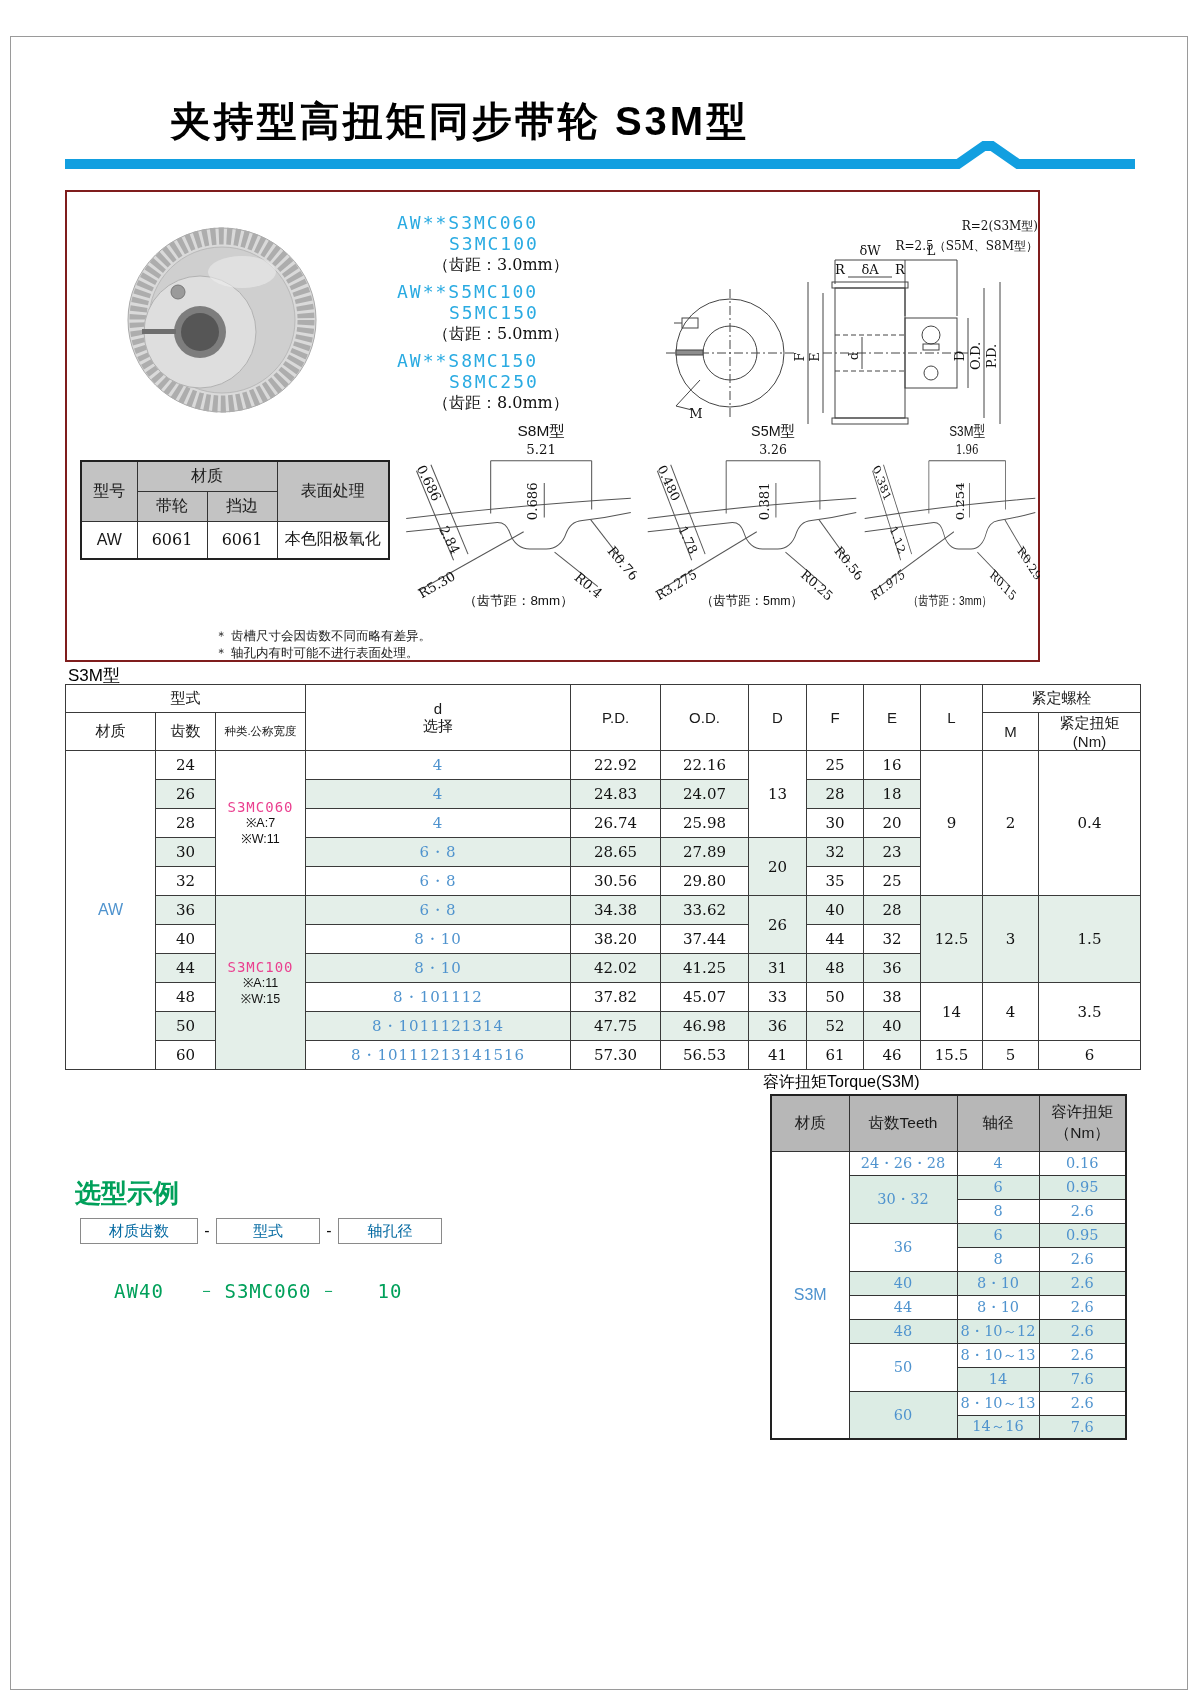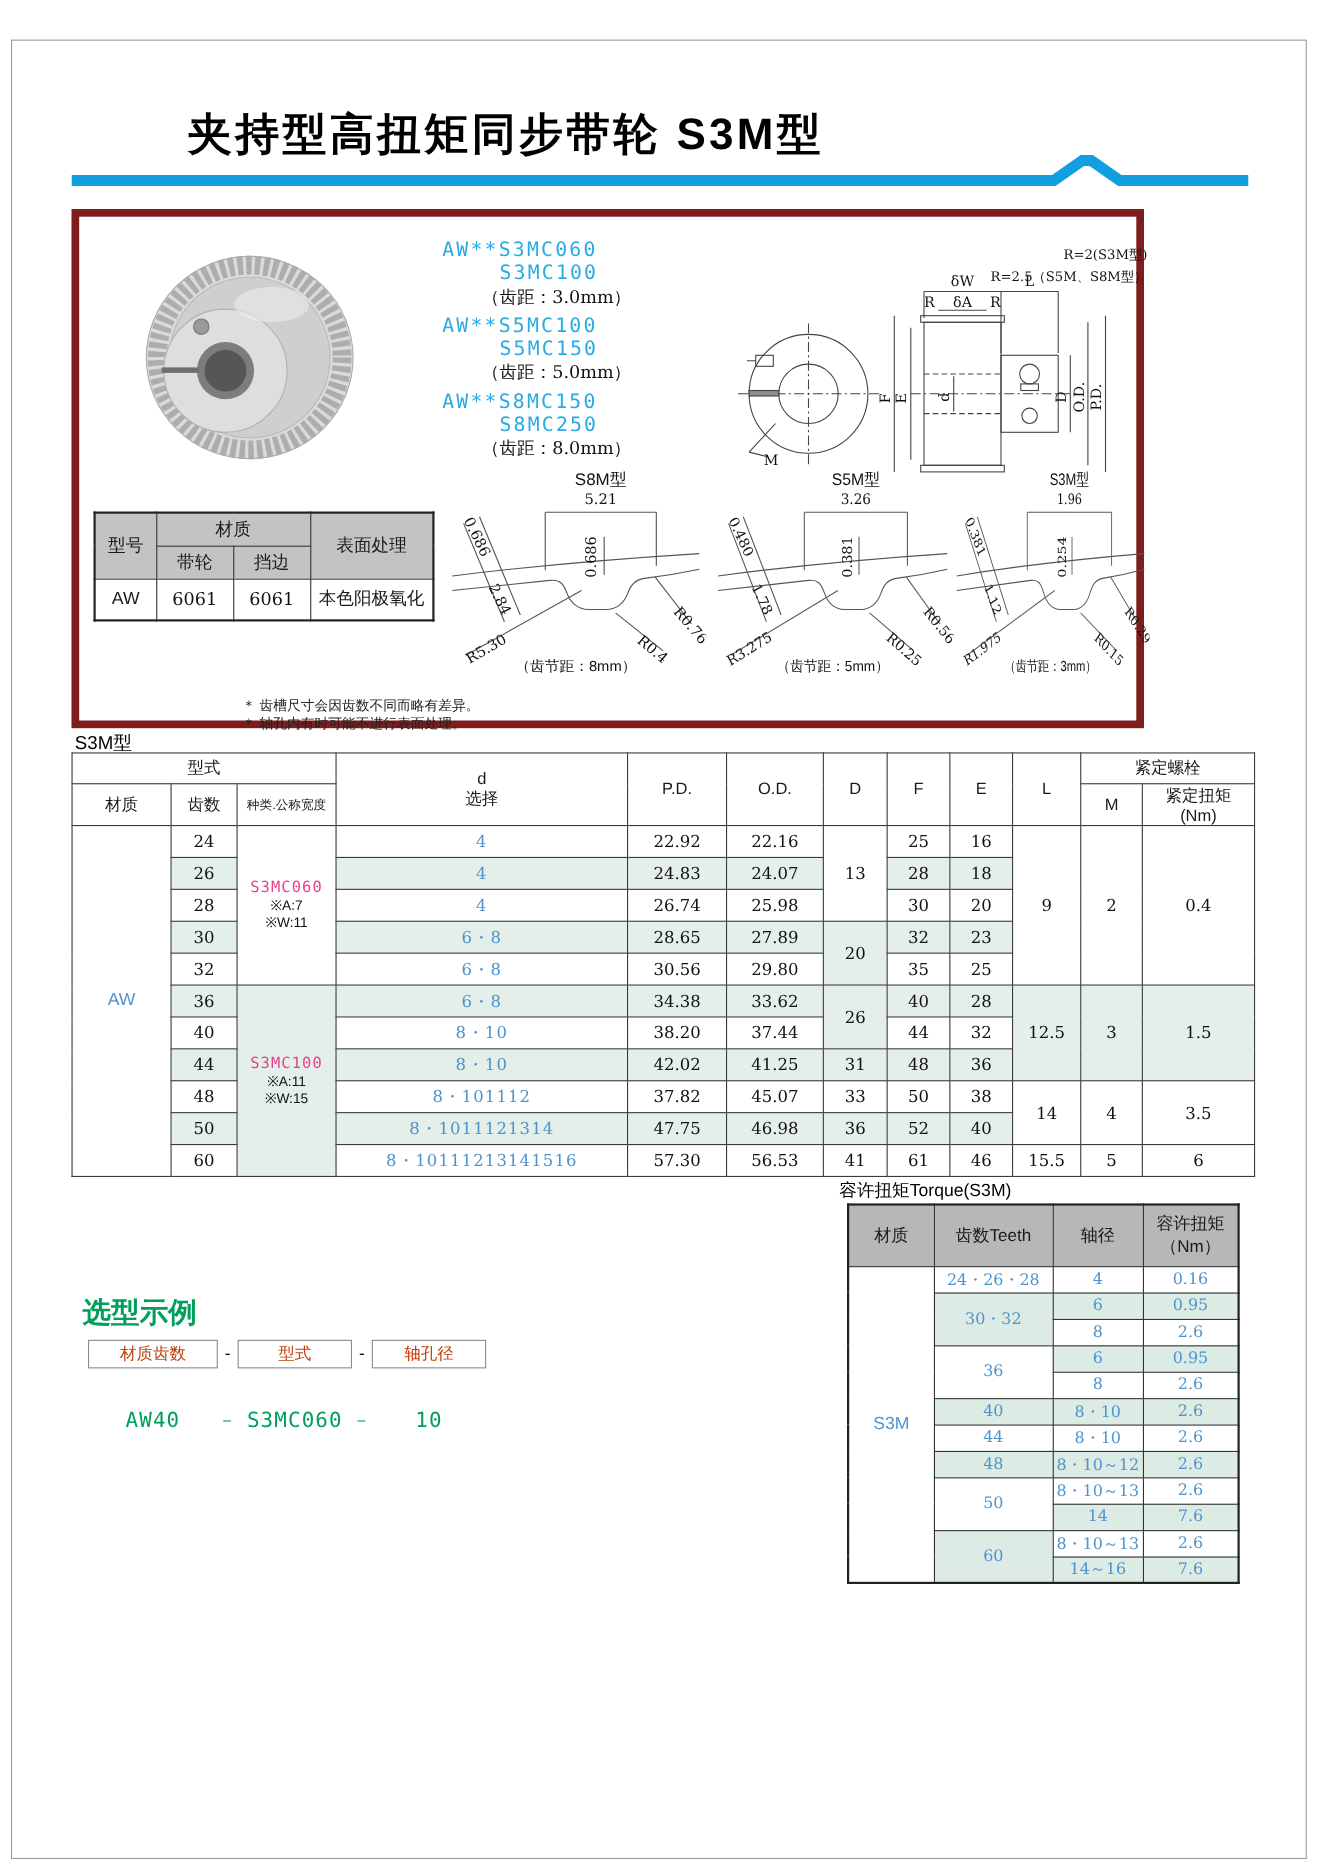--- a/index.html
+++ b/index.html
@@ -5,21 +5,21 @@
   * { margin:0; padding:0; box-sizing:border-box; }
   body { background:#fff; }
   .page { position:relative; width:1200px; height:1697px; background:#ffffff; overflow:hidden;
           font-family:"Liberation Sans", sans-serif; color:#1a1a1a; }
   .frame { position:absolute; left:10px; top:36px; width:1178px; height:1654px; border:1px solid #9a9a9a; }
 
   .main-title { position:absolute; left:140px; top:94px; width:640px; text-align:center;
                 font-size:40px; font-weight:bold; letter-spacing:3px; color:#000; }
   .blue-bar { position:absolute; left:65px; top:140px; }
 
-  .top-box { position:absolute; left:65px; top:190px; width:975px; height:472px; border:7px solid #7f1d1d; }
+  .top-box { position:absolute; left:65px; top:190px; width:975px; height:472px; border:2px solid #7f1d1d; }
 
   
   .codes { position:absolute; left:330px; top:20px; width:250px; }
   .code-line { font-family:"DejaVu Sans Mono", monospace; font-size:18px; line-height:21px;
                color:#2aabe2; letter-spacing:2px; }
   .code-line.ind { padding-left:52px; }
   .pitch-line { font-size:16px; line-height:22px; color:#111; padding-left:36px; margin-bottom:5px;
                 font-family:"DejaVu Serif", serif; }
 
   
@@ -58,21 +58,21 @@
   .tq-table tr.hdr { height:56px; }
   .tq-table tr { height:24px; }
   .tq-table td { font-family:"DejaVu Serif", serif; font-size:14.5px; color:#4f93ce; }
   .tq-table td.cg { background:#dcece4; }
   .tq-table td.cw { background:#fff; }
   .tq-table { border:2px solid #222; }
 
   
   .sel-title { position:absolute; left:75px; top:1176px; font-size:26px; font-weight:bold; color:#00a05a; }
   .sel-boxes { position:absolute; left:80px; top:1218px; display:flex; align-items:center; }
-  .sel-box { border:1px solid #8a8a8a; height:26px; line-height:24px; text-align:center; font-size:15px; color:#c2410c; }
+  .sel-box { border:1px solid #8a8a8a; height:26px; line-height:24px; text-align:center; font-size:15px; color:#0369a1; }
   .b1 { width:118px; } .b2 { width:104px; } .b3 { width:104px; }
   .sel-dash { width:18px; text-align:center; font-size:16px; color:#111; }
   .sel-vals { position:absolute; left:80px; top:1256px; display:flex; align-items:center;
               font-family:"DejaVu Sans Mono", monospace; font-size:19px; color:#00a05a; letter-spacing:1px;margin-top:24px; }
   .sel-vals .v { text-align:center; }
 
   svg text { font-family:"DejaVu Serif", serif; }
   svg .cjk { font-family:"Liberation Sans", sans-serif; }
 </style>
 </head>

